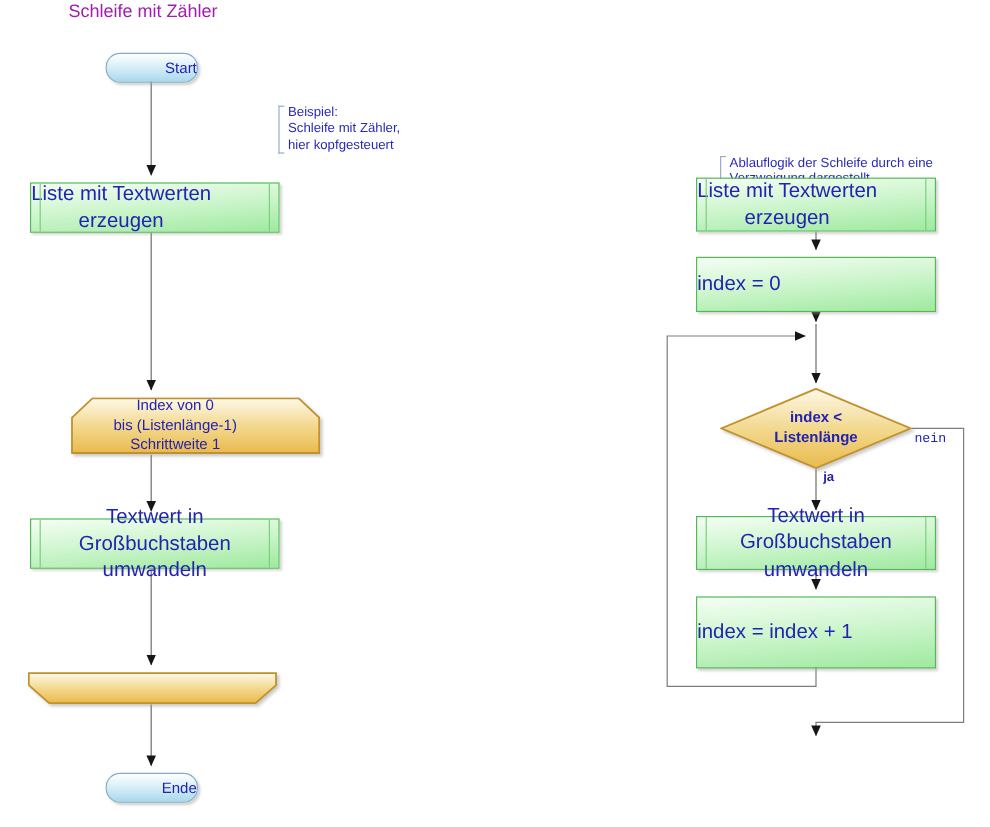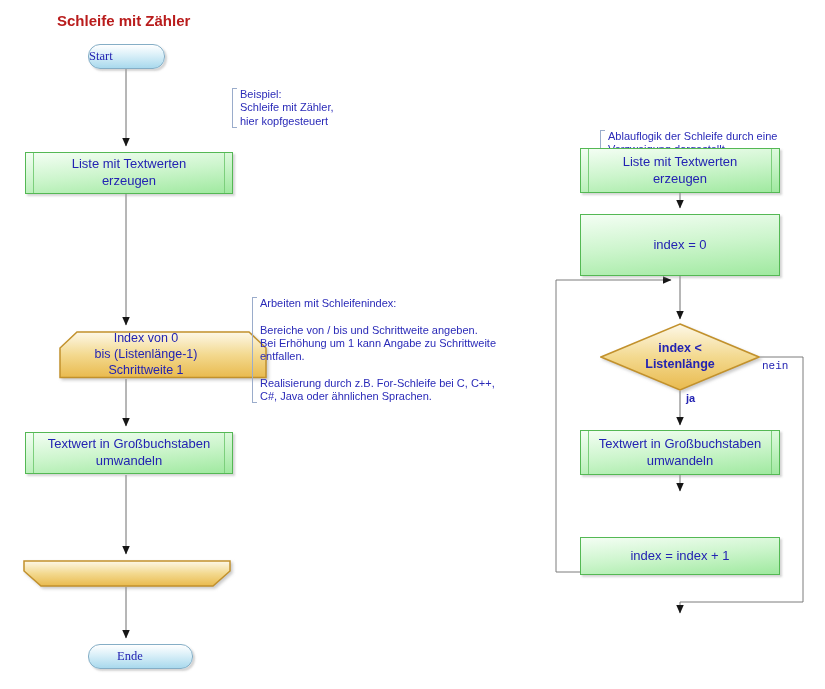--- a/index.html
+++ b/index.html
@@ -1,35 +1,35 @@
 <!DOCTYPE html>
 <html><head>
 <meta charset="utf-8">
 <style>
   html,body{margin:0;padding:0;background:#fff;}
   .canvas{
     position:relative;width:825px;height:689px;background:#ffffff;overflow:hidden;
     font-family:"Liberation Sans",sans-serif;color:#2323b2;
   }
   .title{
-    position:absolute;left:57px;top:12px;font-size:15px;color:#b91c1c;white-space:pre-line;font-weight:bold;
+    position:absolute;left:57px;top:1px;font-size:15px;color:#a21caf;white-space:pre-line;
   }
   
   .pill{
     position:absolute;width:75px;height:23px;border:1px solid #85aec6;border-radius:12px;
     background:linear-gradient(180deg,#ffffff 0%,#ddf1f9 40%,#a9d9ed 100%);
-    display:flex;align-items:center;justify-content:flex-start;
-    font-size:12.5px;color:#2323b2;box-shadow:2px 2px 2px rgba(160,160,160,.45);font-family:Liberation Serif, serif;
+    display:flex;align-items:center;justify-content:flex-end;
+    font-size:12.5px;color:#2323b2;box-shadow:2px 2px 2px rgba(160,160,160,.45);
   }
   
   .gbox{
     position:absolute;border:1.5px solid #54b854;box-sizing:border-box;
     background:linear-gradient(175deg,#f4fef4 0%,#ccf5cc 50%,#9fe99f 100%);
-    display:flex;align-items:center;justify-content:center;text-align:center;
-    font-size:13px;line-height:1.3;color:#2323b2;white-space:pre-line;
+    display:flex;align-items:center;text-align:center;
+    font-size:17px;line-height:1.3;color:#2323b2;white-space:pre-line;
     box-shadow:2px 2px 2px rgba(160,160,160,.45);
   }
   .sideline{position:absolute;top:0;bottom:0;width:0;border-left:1px solid #7ccf7c;}
   .sideline.l{left:7px;} .sideline.r{right:7px;}
   
   .shape-wrap{position:absolute;}
   .shape-wrap svg{display:block;filter:drop-shadow(2px 2px 1.5px rgba(150,150,150,.5));}
   .shape-label{
     position:absolute;left:0;top:0;right:0;bottom:0;display:flex;align-items:center;justify-content:center;
     text-align:center;font-size:12.5px;line-height:1.26;color:#2323b2;white-space:pre-line;
@@ -108,46 +108,38 @@
     <span>Textwert in Großbuchstaben
 umwandeln</span>
   </div>
 
   <div class="shape-wrap" style="left:23px;top:560px;width:208px;height:27px;">
     <svg width="208" height="27">
       <polygon points="1,1 207,1 207,11 190,26 18,26 1,11" fill="url(#gradOrange)" stroke="#c2912c" stroke-width="1.5"></polygon>
     </svg>
   </div>
 
-  <div class="pill" style="left:88px;top:644px;padding-left:28px;">
+  <div class="pill" style="left:88px;top:644px;">
     <span>Ende</span>
   </div>
 
   <div class="comment" style="left:232px;top:87px;">Beispiel:
 Schleife mit Zähler,
 hier kopfgesteuert</div>
-  <div class="comment" style="left:252px;top:296px;">Arbeiten mit Schleifenindex:
-
-Bereiche von / bis und Schrittweite angeben.
-Bei Erhöhung um 1 kann Angabe zu Schrittweite
-entfallen.
-
-Realisierung durch z.B. For-Schleife bei C, C++,
-C#, Java oder ähnlichen Sprachen.</div>
   <div class="comment" style="left:600px;top:93px;margin-top:36px;">Ablauflogik der Schleife durch eine
 Verzweigung dargestellt</div>
 
   <div class="gbox" style="left:580px;top:148px;width:200px;height:45px;">
     <div class="sideline l"></div>
     <div class="sideline r"></div>
     <span>Liste mit Textwerten
 erzeugen</span>
   </div>
 
-  <div class="gbox" style="left:580px;top:214px;width:200px;height:62px;">
+  <div class="gbox" style="left:580px;top:214px;width:200px;height:46px;">
     <span>index = 0</span>
   </div>
 
   <div class="shape-wrap" style="left:600px;top:323px;width:160px;height:68px;font-weight:bold;">
     <svg width="160" height="68">
       <polygon points="80,1 159,34 80,67 1,34" fill="url(#gradOrange)" stroke="#c2912c" stroke-width="1.5"></polygon>
     </svg>
     <div class="shape-label">index &lt;
 Listenlänge</div>
   </div>
@@ -155,17 +147,17 @@
   <div class="branch-label" style="left:686px;top:392px;font-weight:bold;">ja</div>
   <div class="branch-label" style="left:762px;top:360px;font-family:Liberation Mono, monospace;">nein</div>
 
   <div class="gbox" style="left:580px;top:430px;width:200px;height:45px;">
     <div class="sideline l"></div>
     <div class="sideline r"></div>
     <span>Textwert in Großbuchstaben
 umwandeln</span>
   </div>
 
-  <div class="gbox" style="left:580px;top:497px;width:200px;height:38px;margin-top:40px;">
+  <div class="gbox" style="left:580px;top:497px;width:200px;height:60px;">
     <span>index = index + 1</span>
   </div>
 
 </div>
 
 </body></html>

